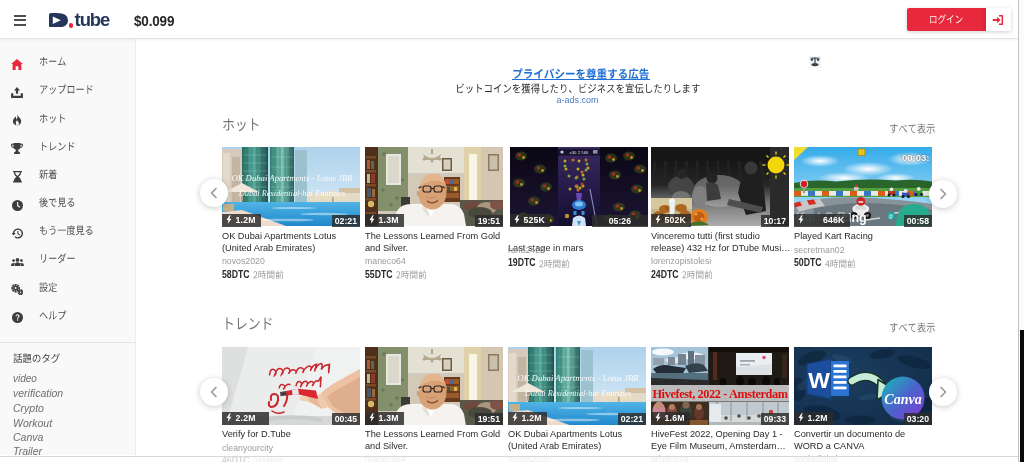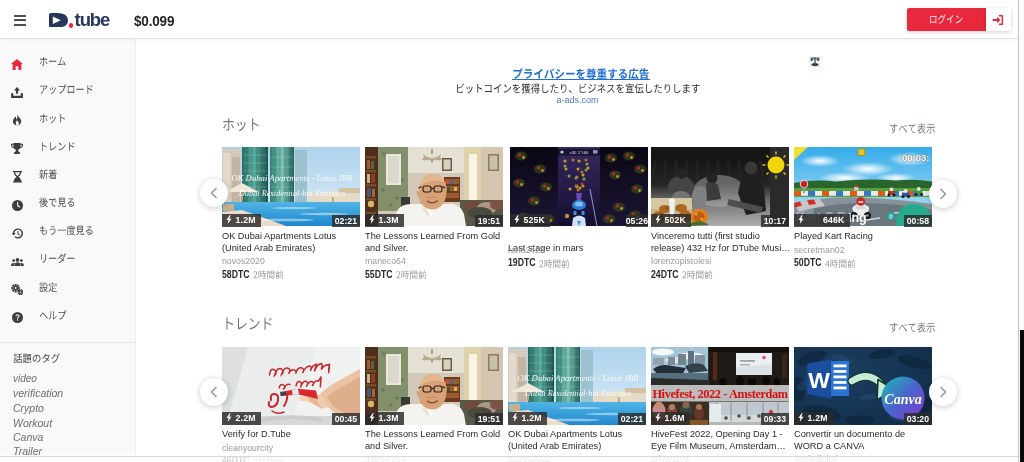--- a/index.html
+++ b/index.html
@@ -463,21 +463,21 @@
 <ellipse cx="69" cy="58" rx="7" ry="5" fill="#2e7ad0"></ellipse>
         <ellipse cx="69" cy="57" rx="4" ry="2.5" fill="#7cc0f4"></ellipse>
 <rect x="63.5" y="64" width="3" height="4" fill="#3a90dc"></rect>
         <rect x="71.5" y="64" width="3" height="4" fill="#3a90dc"></rect>
 <path d="M63 71 Q69 66 75 71 L76 79 L62 79 Z" fill="#cfe2f6"></path>
 <path d="M67 74 L71 74 L69 79 Z" fill="#4a90d8"></path>
 <line x1="80" y1="42" x2="87" y2="79" stroke="#a8bcdc" stroke-width="1.1" opacity=".75"></line>
 <circle cx="57" cy="69" r="2.2" fill="#bd9428"></circle>
 </svg><div class="abs" style="left:0;bottom:0;background:rgba(44,44,44,.84);color:#fff;font-size:8.7px;font-weight:bold;height:13px;line-height:13px;padding:0 5px 0 4px;white-space:nowrap"><svg width="6" height="9" viewBox="0 0 7 10" style="vertical-align:-1px">
           <path d="M4.2 0 L0.6 5.6 L2.8 5.6 L2.2 10 L6.4 4.2 L3.9 4.2 L5.4 0 Z" fill="#fff"></path>
-        </svg><span style="margin-left:3.5px;letter-spacing:.2px">525K</span></div><div class="abs" style="right:0;bottom:0;background:rgba(44,44,44,.84);color:#fff;font-size:8.7px;font-weight:bold;height:12px;line-height:12px;padding:0 0;letter-spacing:0">05:26</div></div>
+        </svg><span style="margin-left:3.5px;letter-spacing:.2px">525K</span></div><div class="abs" style="right:0;bottom:0;background:rgba(44,44,44,.84);color:#fff;font-size:8.7px;font-weight:bold;height:12px;line-height:12px;padding:0 17px;letter-spacing:0">05:26</div></div>
     <div class="abs" style="left:0;top:95px;width:139px;height:12.5px;overflow:hidden">
       <div style="width:160px;transform:scaleX(.97);transform-origin:0 0;font-size:9.5px;line-height:11.5px;color:#2a2a2a;white-space:nowrap">Last stage in mars</div>
     </div>
     <div class="abs" style="left:0;top:97.6px;width:170px;transform:scaleX(.92);transform-origin:0 0;font-size:9.5px;line-height:10.5px;color:#9a9a9a">rana2423</div>
     <div class="abs" style="left:0;top:109.3px;height:12px;font-size:10.5px;line-height:12px;white-space:nowrap"><span style="display:inline-block;transform:scaleX(.83);transform-origin:0 0;font-size:10.5px;font-weight:bold;color:#2a2a2a">19DTC</span><span style="display:inline-block;margin-left:-2px;vertical-align:-2px"><svg width="30.7" height="9.6" viewBox="0 -8.18 30.7 9.58" style="overflow:visible;display:block">
           <path d="M0.4 0.0H4.4V-0.7H2.6C2.3 -0.7 1.9 -0.7 1.6 -0.7C3.1 -2.2 4.1 -3.6 4.1 -4.9C4.1 -6.1 3.3 -6.9 2.2 -6.9C1.4 -6.9 0.9 -6.5 0.3 -5.9L0.8 -5.5C1.2 -5.9 1.6 -6.2 2.1 -6.2C2.9 -6.2 3.3 -5.7 3.3 -4.9C3.3 -3.7 2.4 -2.4 0.4 -0.5Z M8.6 -1.9C9.1 -1.5 9.6 -0.8 9.7 -0.3L10.3 -0.7C10.1 -1.1 9.6 -1.8 9.2 -2.3ZM10.3 -7.8V-6.7H8.4V-6.1H10.3V-4.9H8.1V-4.3H11.4V-3.2H8.1V-2.6H11.4V-0.1C11.4 0.0 11.4 0.1 11.2 0.1C11.1 0.1 10.6 0.1 10.1 0.1C10.2 0.3 10.2 0.5 10.3 0.7C11.0 0.7 11.4 0.7 11.7 0.6C12.0 0.5 12.0 0.3 12.0 -0.1V-2.6H13.1V-3.2H12.0V-4.3H13.1V-4.9H10.9V-6.1H12.8V-6.7H10.9V-7.8ZM7.3 -3.9V-1.7H6.1V-3.9ZM7.3 -4.5H6.1V-6.6H7.3ZM5.5 -7.2V-0.3H6.1V-1.1H7.9V-7.2Z M18.8 -1.6V-0.7H16.7V-1.6ZM18.8 -2.1H16.7V-3.0H18.8ZM16.1 -3.5V0.4H16.7V-0.1H19.4V-3.5ZM16.8 -5.6V-4.8H14.9V-5.6ZM16.8 -6.1H14.9V-6.9H16.8ZM20.7 -5.6V-4.7H18.8V-5.6ZM20.7 -6.1H18.8V-6.9H20.7ZM21.0 -7.4H18.2V-4.2H20.7V-0.2C20.7 -0.0 20.7 0.0 20.5 0.0C20.4 0.0 19.8 0.0 19.3 0.0C19.4 0.2 19.5 0.5 19.5 0.7C20.2 0.7 20.7 0.7 21.0 0.6C21.3 0.5 21.4 0.3 21.4 -0.2V-7.4ZM14.2 -7.4V0.8H14.9V-4.2H17.4V-7.4Z M27.3 -4.8V-1.0H27.9V-4.8ZM29.1 -5.1V-0.1C29.1 0.0 29.0 0.0 28.9 0.0C28.7 0.1 28.3 0.1 27.8 0.0C27.8 0.2 28.0 0.5 28.0 0.7C28.7 0.7 29.1 0.7 29.4 0.6C29.6 0.5 29.7 0.3 29.7 -0.1V-5.1ZM28.4 -7.9C28.2 -7.4 27.8 -6.8 27.5 -6.3H24.9L25.4 -6.5C25.2 -6.9 24.8 -7.4 24.5 -7.8L23.9 -7.6C24.2 -7.2 24.5 -6.7 24.7 -6.3H22.6V-5.7H30.3V-6.3H28.3C28.5 -6.7 28.8 -7.2 29.0 -7.6ZM25.6 -2.8V-1.9H23.7V-2.8ZM25.6 -3.3H23.7V-4.3H25.6ZM23.1 -4.9V0.7H23.7V-1.3H25.6V-0.1C25.6 0.1 25.6 0.1 25.5 0.1C25.4 0.1 25.0 0.1 24.5 0.1C24.6 0.3 24.7 0.5 24.8 0.7C25.3 0.7 25.7 0.7 26.0 0.6C26.2 0.5 26.3 0.3 26.3 -0.1V-4.9Z" fill="#999999"></path>
         </svg></span></div>
   </div>
 <div class="abs" style="left:651px;top:147px;width:138px">
     <div class="abs" style="left:0;top:0;width:138px;height:79.5px;overflow:hidden"><svg width="138" height="79" viewBox="0 0 138 79">
@@ -698,21 +698,21 @@
 <path d="M50 64 Q55 68 62 65" stroke-width="1.4"></path>
 </g>
 <path d="M138 22 L116 34 Q104 41 98 47 L106 60 Q114 68 124 71 L138 75 Z" fill="#ecc2a2"></path>
 <path d="M138 30 L120 40 Q110 45 105 50 L111 59 Q117 64 126 67 L138 70 Z" fill="#dfae8c"></path>
 <path d="M98 47 L106 60 L100 62 Q94 55 92 49 Z" fill="#f0cbab"></path>
 <path d="M93 49 L86 48.5 Q82 48.5 82.5 51.5 Q83 54.5 87 54.5 L100 62 Z" fill="#e6b897"></path>
 <path d="M87 54.5 L80 54 Q77 53.5 77.5 51 Q78 48.5 81 48.7 L86 48.5 Z" fill="#f2d2b2"></path>
 <path d="M94 43.5 L76 41.8 L64 44 L64.5 48.5 L77 47.6 L96 52 Z" fill="#d82830"></path>
 <path d="M76 41.8 L70 43 L70.5 47.9 L77 47.6 Z" fill="#e9e9eb"></path>
 <path d="M64 44 L58 45 L58.5 49.3 L64.5 48.5 Z" fill="#3a3a3a" opacity=".9"></path>
-</svg><div class="abs" style="left:0;bottom:0;background:rgba(44,44,44,.84);color:#fff;font-size:8.7px;font-weight:bold;height:13px;line-height:13px;padding:0 5px 0 4px;white-space:nowrap"><svg width="6" height="9" viewBox="0 0 7 10" style="vertical-align:-1px">
+</svg><div class="abs" style="left:0;bottom:0;background:rgba(44,44,44,.84);color:#fff;font-size:8.7px;font-weight:bold;height:13px;line-height:13px;padding:0 13px 0 4px;white-space:nowrap"><svg width="6" height="9" viewBox="0 0 7 10" style="vertical-align:-1px">
           <path d="M4.2 0 L0.6 5.6 L2.8 5.6 L2.2 10 L6.4 4.2 L3.9 4.2 L5.4 0 Z" fill="#fff"></path>
         </svg><span style="margin-left:3.5px;letter-spacing:.2px">2.2M</span></div><div class="abs" style="right:0;bottom:0;background:rgba(44,44,44,.84);color:#fff;font-size:8.7px;font-weight:bold;height:12px;line-height:12px;padding:0 3px;letter-spacing:0">00:45</div></div>
     <div class="abs" style="left:0;top:81.1px;width:139px;height:12.5px;overflow:hidden">
       <div style="width:160px;transform:scaleX(.97);transform-origin:0 0;font-size:9.5px;line-height:11.5px;color:#2a2a2a;white-space:nowrap">Verify for D.Tube</div>
     </div>
     <div class="abs" style="left:0;top:95.6px;width:170px;transform:scaleX(.92);transform-origin:0 0;font-size:9.5px;line-height:10.5px;color:#9a9a9a">cleanyourcity</div>
     <div class="abs" style="left:0;top:107.3px;height:12px;font-size:10.5px;line-height:12px;white-space:nowrap"><span style="display:inline-block;transform:scaleX(.83);transform-origin:0 0;font-size:10.5px;font-weight:bold;color:#2a2a2a">46DTC</span><span style="display:inline-block;margin-left:-2px;vertical-align:-2px"><svg width="30.7" height="9.6" viewBox="0 -8.18 30.7 9.58" style="overflow:visible;display:block">
           <path d="M0.4 0.0H4.4V-0.7H2.6C2.3 -0.7 1.9 -0.7 1.6 -0.7C3.1 -2.2 4.1 -3.6 4.1 -4.9C4.1 -6.1 3.3 -6.9 2.2 -6.9C1.4 -6.9 0.9 -6.5 0.3 -5.9L0.8 -5.5C1.2 -5.9 1.6 -6.2 2.1 -6.2C2.9 -6.2 3.3 -5.7 3.3 -4.9C3.3 -3.7 2.4 -2.4 0.4 -0.5Z M8.6 -1.9C9.1 -1.5 9.6 -0.8 9.7 -0.3L10.3 -0.7C10.1 -1.1 9.6 -1.8 9.2 -2.3ZM10.3 -7.8V-6.7H8.4V-6.1H10.3V-4.9H8.1V-4.3H11.4V-3.2H8.1V-2.6H11.4V-0.1C11.4 0.0 11.4 0.1 11.2 0.1C11.1 0.1 10.6 0.1 10.1 0.1C10.2 0.3 10.2 0.5 10.3 0.7C11.0 0.7 11.4 0.7 11.7 0.6C12.0 0.5 12.0 0.3 12.0 -0.1V-2.6H13.1V-3.2H12.0V-4.3H13.1V-4.9H10.9V-6.1H12.8V-6.7H10.9V-7.8ZM7.3 -3.9V-1.7H6.1V-3.9ZM7.3 -4.5H6.1V-6.6H7.3ZM5.5 -7.2V-0.3H6.1V-1.1H7.9V-7.2Z M18.8 -1.6V-0.7H16.7V-1.6ZM18.8 -2.1H16.7V-3.0H18.8ZM16.1 -3.5V0.4H16.7V-0.1H19.4V-3.5ZM16.8 -5.6V-4.8H14.9V-5.6ZM16.8 -6.1H14.9V-6.9H16.8ZM20.7 -5.6V-4.7H18.8V-5.6ZM20.7 -6.1H18.8V-6.9H20.7ZM21.0 -7.4H18.2V-4.2H20.7V-0.2C20.7 -0.0 20.7 0.0 20.5 0.0C20.4 0.0 19.8 0.0 19.3 0.0C19.4 0.2 19.5 0.5 19.5 0.7C20.2 0.7 20.7 0.7 21.0 0.6C21.3 0.5 21.4 0.3 21.4 -0.2V-7.4ZM14.2 -7.4V0.8H14.9V-4.2H17.4V-7.4Z M27.3 -4.8V-1.0H27.9V-4.8ZM29.1 -5.1V-0.1C29.1 0.0 29.0 0.0 28.9 0.0C28.7 0.1 28.3 0.1 27.8 0.0C27.8 0.2 28.0 0.5 28.0 0.7C28.7 0.7 29.1 0.7 29.4 0.6C29.6 0.5 29.7 0.3 29.7 -0.1V-5.1ZM28.4 -7.9C28.2 -7.4 27.8 -6.8 27.5 -6.3H24.9L25.4 -6.5C25.2 -6.9 24.8 -7.4 24.5 -7.8L23.9 -7.6C24.2 -7.2 24.5 -6.7 24.7 -6.3H22.6V-5.7H30.3V-6.3H28.3C28.5 -6.7 28.8 -7.2 29.0 -7.6ZM25.6 -2.8V-1.9H23.7V-2.8ZM25.6 -3.3H23.7V-4.3H25.6ZM23.1 -4.9V0.7H23.7V-1.3H25.6V-0.1C25.6 0.1 25.6 0.1 25.5 0.1C25.4 0.1 25.0 0.1 24.5 0.1C24.6 0.3 24.7 0.5 24.8 0.7C25.3 0.7 25.7 0.7 26.0 0.6C26.2 0.5 26.3 0.3 26.3 -0.1V-4.9Z" fill="#999999"></path>
         </svg></span></div>
   </div>

